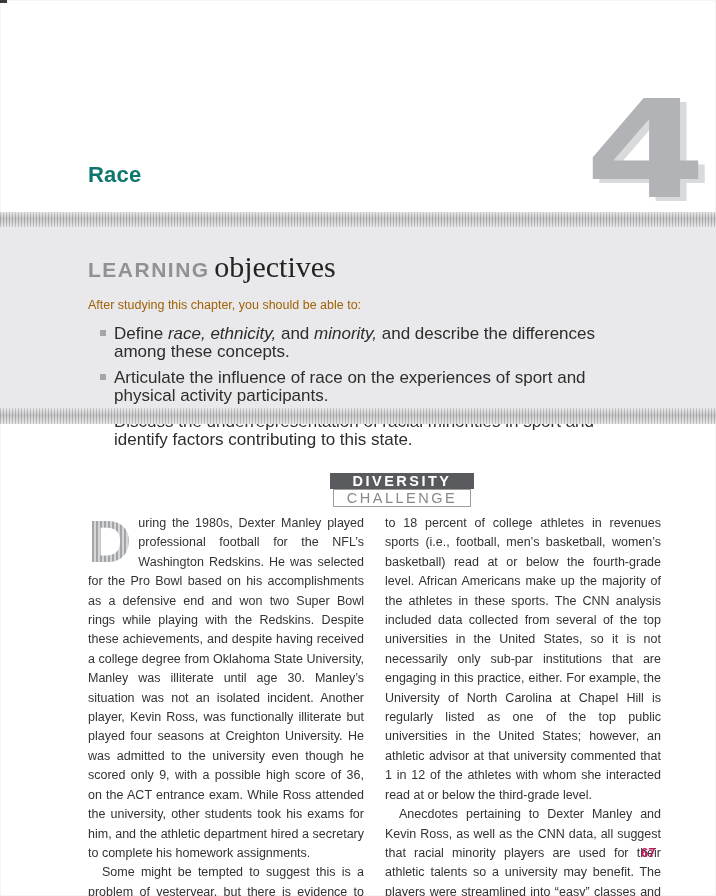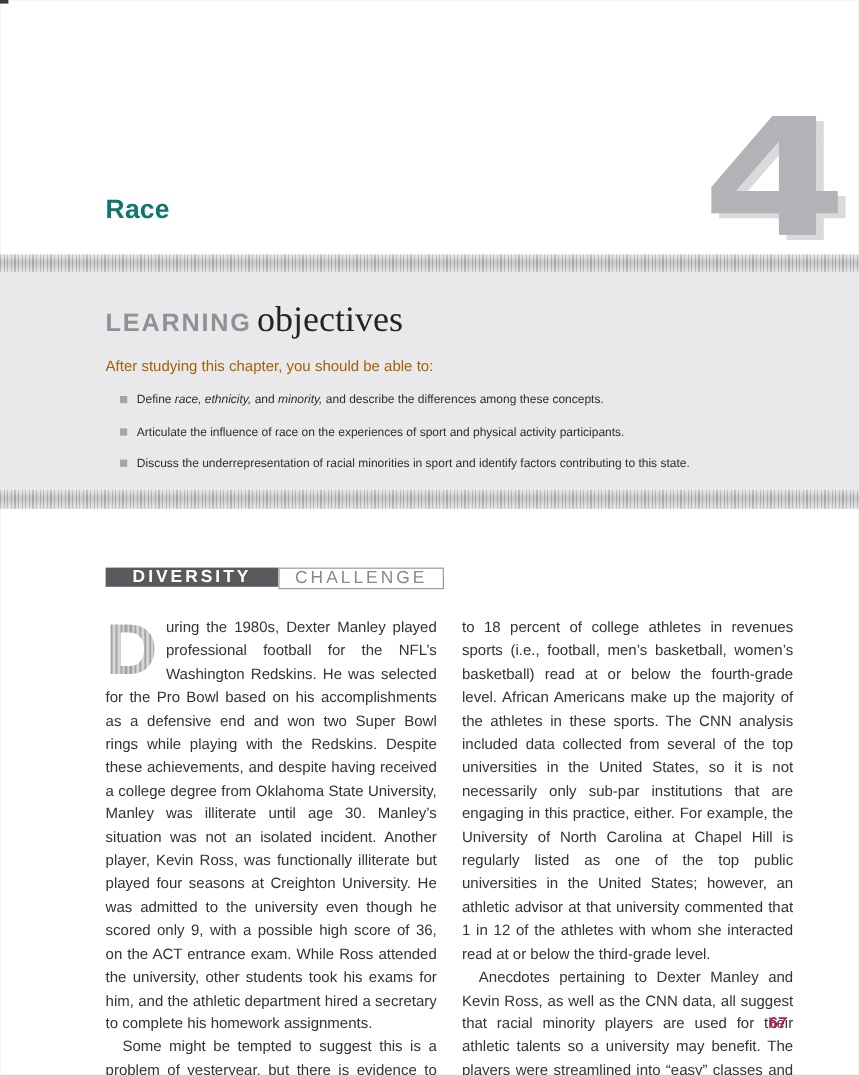--- a/index.html
+++ b/index.html
@@ -73,35 +73,35 @@
     font-size: 30px; color: #232323;
     margin-left: 0;
   }
   .objectives-intro {
     margin-top: 9px;
     font-size: 12.5px; color: #a16207;
   }
   .objectives-list { margin-top: 13px; list-style: none; max-width: 560px; }
   .objectives-list li {
     display: flex; margin-bottom: 9px;
-    font-size: 10px; line-height: 17.5px; color: #2d2d2d;
+    font-size: 17px; line-height: 17.5px; color: #2d2d2d;
   }
   .bullet-square {
     flex: 0 0 auto;
     width: 6px; height: 6px;
     background: #a3a5a7;
     margin: 5px 8px 0 12px;
   }
 
   
   .dc-header {
     position: absolute;
     top: 473px; left: 88px; right: 0;
     height: 27px;
-    display: flex; align-items: flex-start;
+    display: flex; align-items: center; flex-direction: column;
   }
   .dc-primary {
     width: 144px;
     background: #595a5d;
     color: #ffffff;
     font-size: 14.5px; font-weight: bold; letter-spacing: 2.5px;
     display: flex; align-items: center; justify-content: center;
   }
   .dc-secondary {
     width: 138px;

